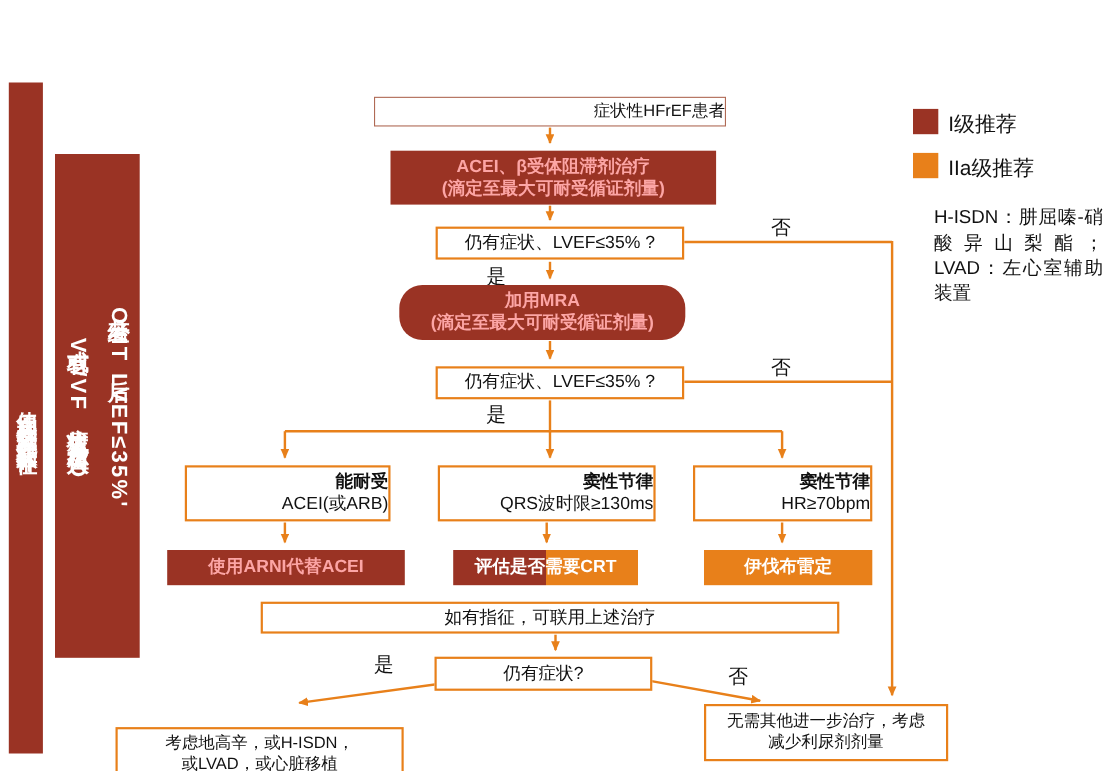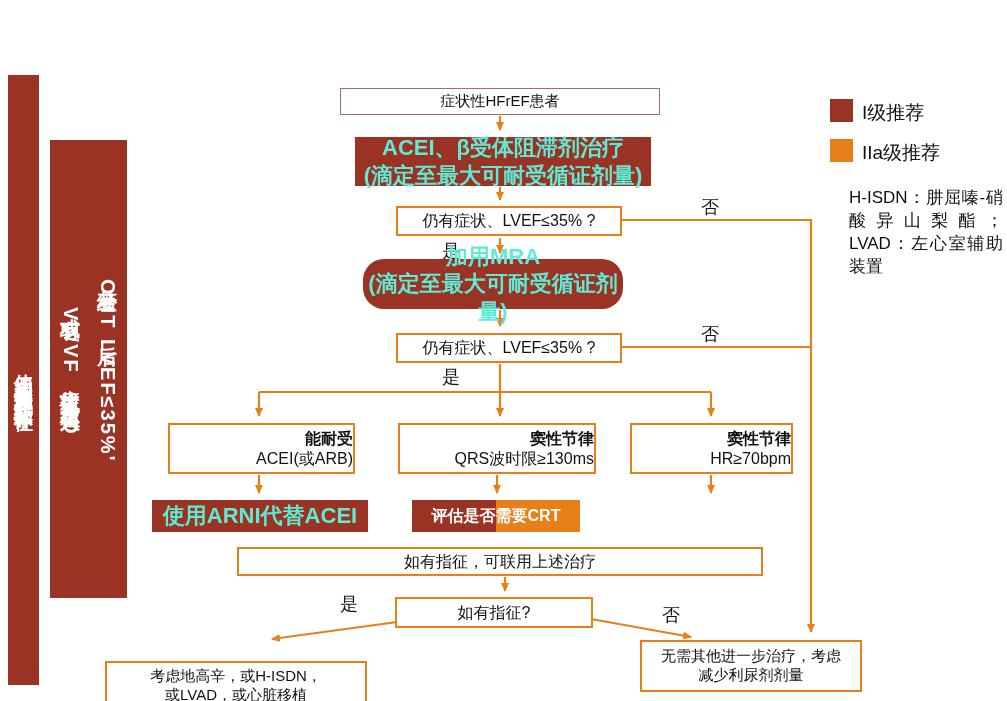--- a/index.html
+++ b/index.html
@@ -4,28 +4,28 @@
 <style>
   :root { --c1:#9A3324; --c2:#E8801A; }
   html,body{margin:0;padding:0;background:#fff;}
   #page{position:relative;width:1007px;height:701px;background:#fff;overflow:hidden;
         font-family:"Liberation Sans",sans-serif;color:#111;}
   .title{position:absolute;left:0;top:12px;width:1000px;text-align:center;
          font-size:42px;font-weight:800;letter-spacing:1px;color:#000;}
   .box{position:absolute;display:flex;flex-direction:column;align-items:center;
        justify-content:center;text-align:center;box-sizing:border-box;line-height:1.25;}
   .start{background:#fff;border:1px solid #b06a55;font-size:15px;}
-  .dark{background:var(--c1);color:#5eead4;font-weight:bold;font-size:22px;}
+  .dark{background:var(--c1);color:#fca5a5;font-weight:bold;font-size:16px;}
   .orange{background:var(--c2);color:#fff;font-weight:bold;font-size:16px;}
   .split{background:linear-gradient(to right,var(--c1) 50%,var(--c2) 50%);
          color:#fff;font-weight:bold;font-size:16px;}
   .q{background:#fff;border:2px solid var(--c2);font-size:16px;}
   .cond{background:#fff;border:2px solid var(--c2);font-size:16px;align-items:flex-end;}
   .cond .l1{font-weight:bold;}
-  #box-start{left:340px;top:88px;width:320px;height:27px;}
+  #box-start{left:340px;top:88px;width:320px;height:27px;align-items:flex-end;}
   #box-acei{left:355px;top:137px;width:296px;height:49px;}
   #box-q1{left:396px;top:206px;width:226px;height:30px;}
   #box-mra{left:363px;top:259px;width:260px;height:50px;border-radius:21px;}
   #box-q2{left:396px;top:333px;width:226px;height:30px;}
   #box-c1{left:168px;top:423px;width:187px;height:51px;}
   #box-c2{left:398px;top:423px;width:198px;height:51px;}
   #box-c3{left:630px;top:423px;width:163px;height:51px;}
   #box-a1{left:152px;top:500px;width:216px;height:32px;}
   #box-a2{left:412px;top:500px;width:168px;height:32px;}
   #box-a3{left:640px;top:500px;width:153px;height:32px;}
@@ -134,27 +134,30 @@
     <span class="l1">窦性节律</span>
     <span>HR≥70bpm</span>
   </div>
 
   <div class="box dark" id="box-a1">
     <span>使用ARNI代替ACEI</span>
   </div>
   <div class="box split" id="box-a2">
     <span>评估是否需要CRT</span>
   </div>
+  <div class="box orange" id="box-a3">
+    <span>伊伐布雷定</span>
+  </div>
 
   <div class="box q" id="box-combine">
     <span>如有指征，可联用上述治疗</span>
   </div>
 
   <div class="box q" id="box-q3">
-    <span>如有指征?</span>
+    <span>仍有症状?</span>
   </div>
   <div class="lab" id="yes3">是</div>
   <div class="lab" id="no3">否</div>
 
   <div class="box q" id="box-final-yes">
     <span>考虑地高辛，或H-ISDN，</span>
     <span>或LVAD，或心脏移植</span>
   </div>
   <div class="box q" id="box-final-no">
     <span>无需其他进一步治疗，考虑</span>

